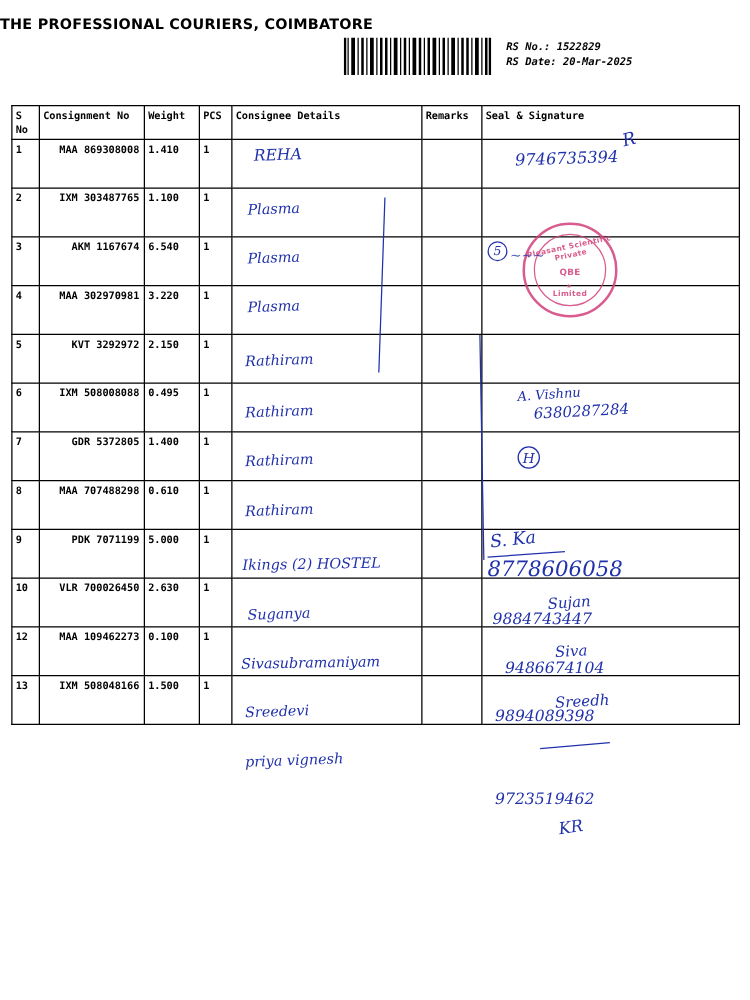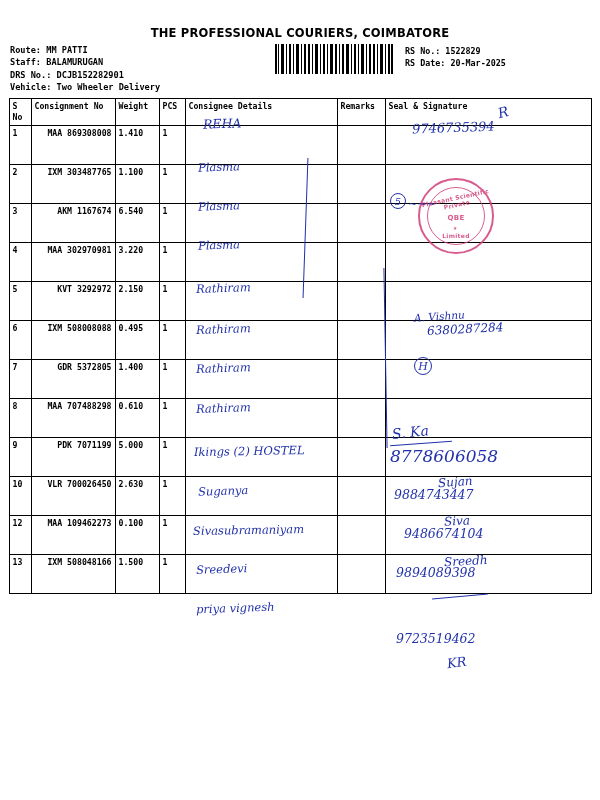--- a/index.html
+++ b/index.html
@@ -9,22 +9,22 @@
     background: #ffffff;
     font-family: "DejaVu Sans Mono", monospace;
   }
   .page {
     position: relative;
     width: 600px;
     height: 800px;
     overflow: hidden;
   }
   .header {
-    text-align: center;
-    padding-top: 26px;
+    text-align: left;
+    padding-top: 12px;
   }
   .company {
     font-family: "DejaVu Sans", sans-serif;
     font-weight: bold;
     font-size: 11.5px;
     letter-spacing: 0.2px;
   }
   .subtitle {
     font-family: "DejaVu Sans", sans-serif;
     font-weight: bold;
@@ -58,20 +58,21 @@
   }
   .barcode svg { display:block; }
   .meta-right {
     position: absolute;
     left: 405px;
     top: 1px;
     font-size: 8.4px;
     line-height: 12.4px;
     font-family: "DejaVu Sans Mono", monospace;
     font-weight: bold;
+    font-style: italic;
   }
   table.runsheet {
     border-collapse: collapse;
     width: 582px;
     margin: 4px auto 0 auto;
     table-layout: fixed;
   }
   table.runsheet th, table.runsheet td {
     border: 1px solid #000;
     font-size: 8.2px;
@@ -162,26 +163,20 @@
 </head>
 <body>
 
 <div class="page">
 
   <div class="header">
     <div class="company">THE PROFESSIONAL COURIERS, COIMBATORE</div>
   </div>
 
   <div class="meta">
-    <div class="meta-left">
-      <div><span>Route:</span> <span class="val">MM PATTI</span></div>
-      <div><span>Staff:</span> <span class="val">BALAMURUGAN</span></div>
-      <div><span>DRS No.:</span> <span class="val">DCJB152282901</span></div>
-      <div><span>Vehicle:</span> <span class="val">Two Wheeler Delivery</span></div>
-    </div>
 
     <div class="barcode">
       <svg width="118" height="30" viewBox="0 0 118 30" aria-hidden="true">
         <g fill="#000">
           <rect x="0" y="0" width="2" height="30"></rect>
             <rect x="3" y="0" width="1" height="30"></rect>
           <rect x="6" y="0" width="3" height="30"></rect>
             <rect x="11" y="0" width="1" height="30"></rect>
           <rect x="14" y="0" width="2" height="30"></rect>
             <rect x="18" y="0" width="1" height="30"></rect>

